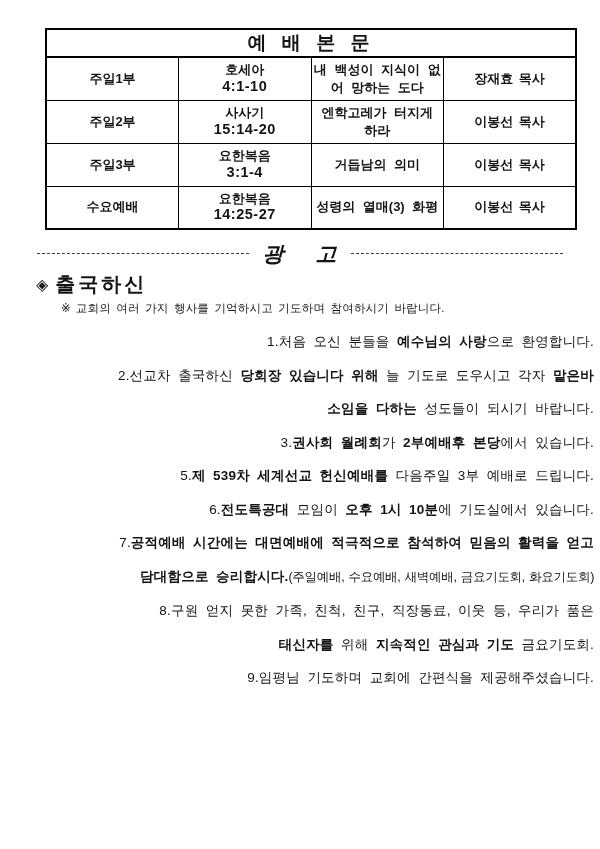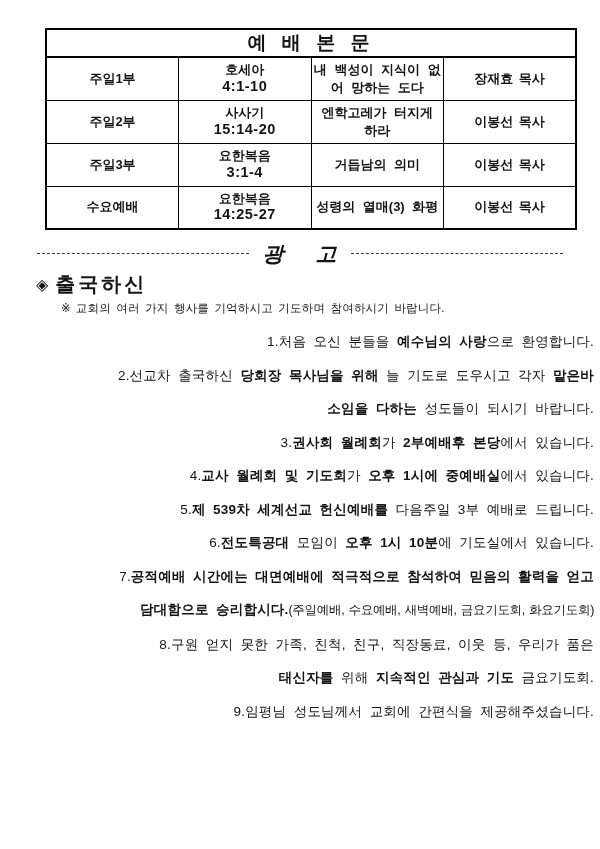--- a/index.html
+++ b/index.html
@@ -128,41 +128,38 @@
 
   <div class="note">
     <span class="mark">※</span><span>교회의 여러 가지 행사를 기억하시고 기도하며 참여하시기 바랍니다.</span>
   </div>
 
   <div class="ann-list">
       <div class="ann-item">
         <div class="ann-line"><span class="ann-num">1.</span><span class="seg">처음 오신 분들을 </span><span class="seg b">예수님의 사랑</span><span class="seg">으로 환영합니다.</span></div>
       </div>
       <div class="ann-item">
-        <div class="ann-line"><span class="ann-num">2.</span><span class="seg">선교차 출국하신 </span><span class="seg b">당회장 목사님을 위해</span><span class="seg"> 늘 기도로 도우시고 각자 </span><span class="seg b">맡은바</span></div>
+        <div class="ann-line"><span class="ann-num">2.</span><span class="seg">선교차 출국하신 </span><span class="seg b">당회장 있습니다 위해</span><span class="seg"> 늘 기도로 도우시고 각자 </span><span class="seg b">맡은바</span></div>
         <div class="ann-line cont"><span class="seg b">소임을 다하는</span><span class="seg"> 성도들이 되시기 바랍니다.</span></div>
       </div>
       <div class="ann-item">
         <div class="ann-line"><span class="ann-num">3.</span><span class="seg b">권사회 월례회</span><span class="seg">가 </span><span class="seg b">2부예배후 본당</span><span class="seg">에서 있습니다.</span></div>
-      </div>
-      <div class="ann-item">
-        <div class="ann-line"><span class="ann-num">4.</span><span class="seg b">교사 월례회 및 기도회</span><span class="seg">가 </span><span class="seg b">오후 1시에 중예배실</span><span class="seg">에서 있습니다.</span></div>
       </div>
       <div class="ann-item">
         <div class="ann-line"><span class="ann-num">5.</span><span class="seg b">제 539차 세계선교 헌신예배를</span><span class="seg"> 다음주일 3부 예배로 드립니다.</span></div>
       </div>
       <div class="ann-item">
         <div class="ann-line"><span class="ann-num">6.</span><span class="seg b">전도특공대</span><span class="seg"> 모임이 </span><span class="seg b">오후 1시 10분</span><span class="seg">에 기도실에서 있습니다.</span></div>
       </div>
       <div class="ann-item">
         <div class="ann-line"><span class="ann-num">7.</span><span class="seg b">공적예배 시간에는 대면예배에 적극적으로 참석하여 믿음의 활력을 얻고</span></div>
         <div class="ann-line cont"><span class="seg b">담대함으로 승리합시다.</span><span class="seg sm">(주일예배, 수요예배, 새벽예배, 금요기도회, 화요기도회)</span></div>
       </div>
       <div class="ann-item">
         <div class="ann-line"><span class="ann-num">8.</span><span class="seg">구원 얻지 못한 가족, 친척, 친구, 직장동료, 이웃 등, 우리가 품은</span></div>
         <div class="ann-line cont"><span class="seg b">태신자를</span><span class="seg"> 위해 </span><span class="seg b">지속적인 관심과 기도</span><span class="seg"> 금요기도회.</span></div>
       </div>
       <div class="ann-item">
-        <div class="ann-line"><span class="ann-num">9.</span><span class="seg">임평님 성도님께서 교회에 간편식을 제공해주셨습니다.</span></div>
+        <div class="ann-line"><span class="ann-num">9.</span><span class="seg">임평님 기도하며 교회에 간편식을 제공해주셨습니다.</span></div>
       </div>
     </div>
 
 </div>
 
 </body></html>

